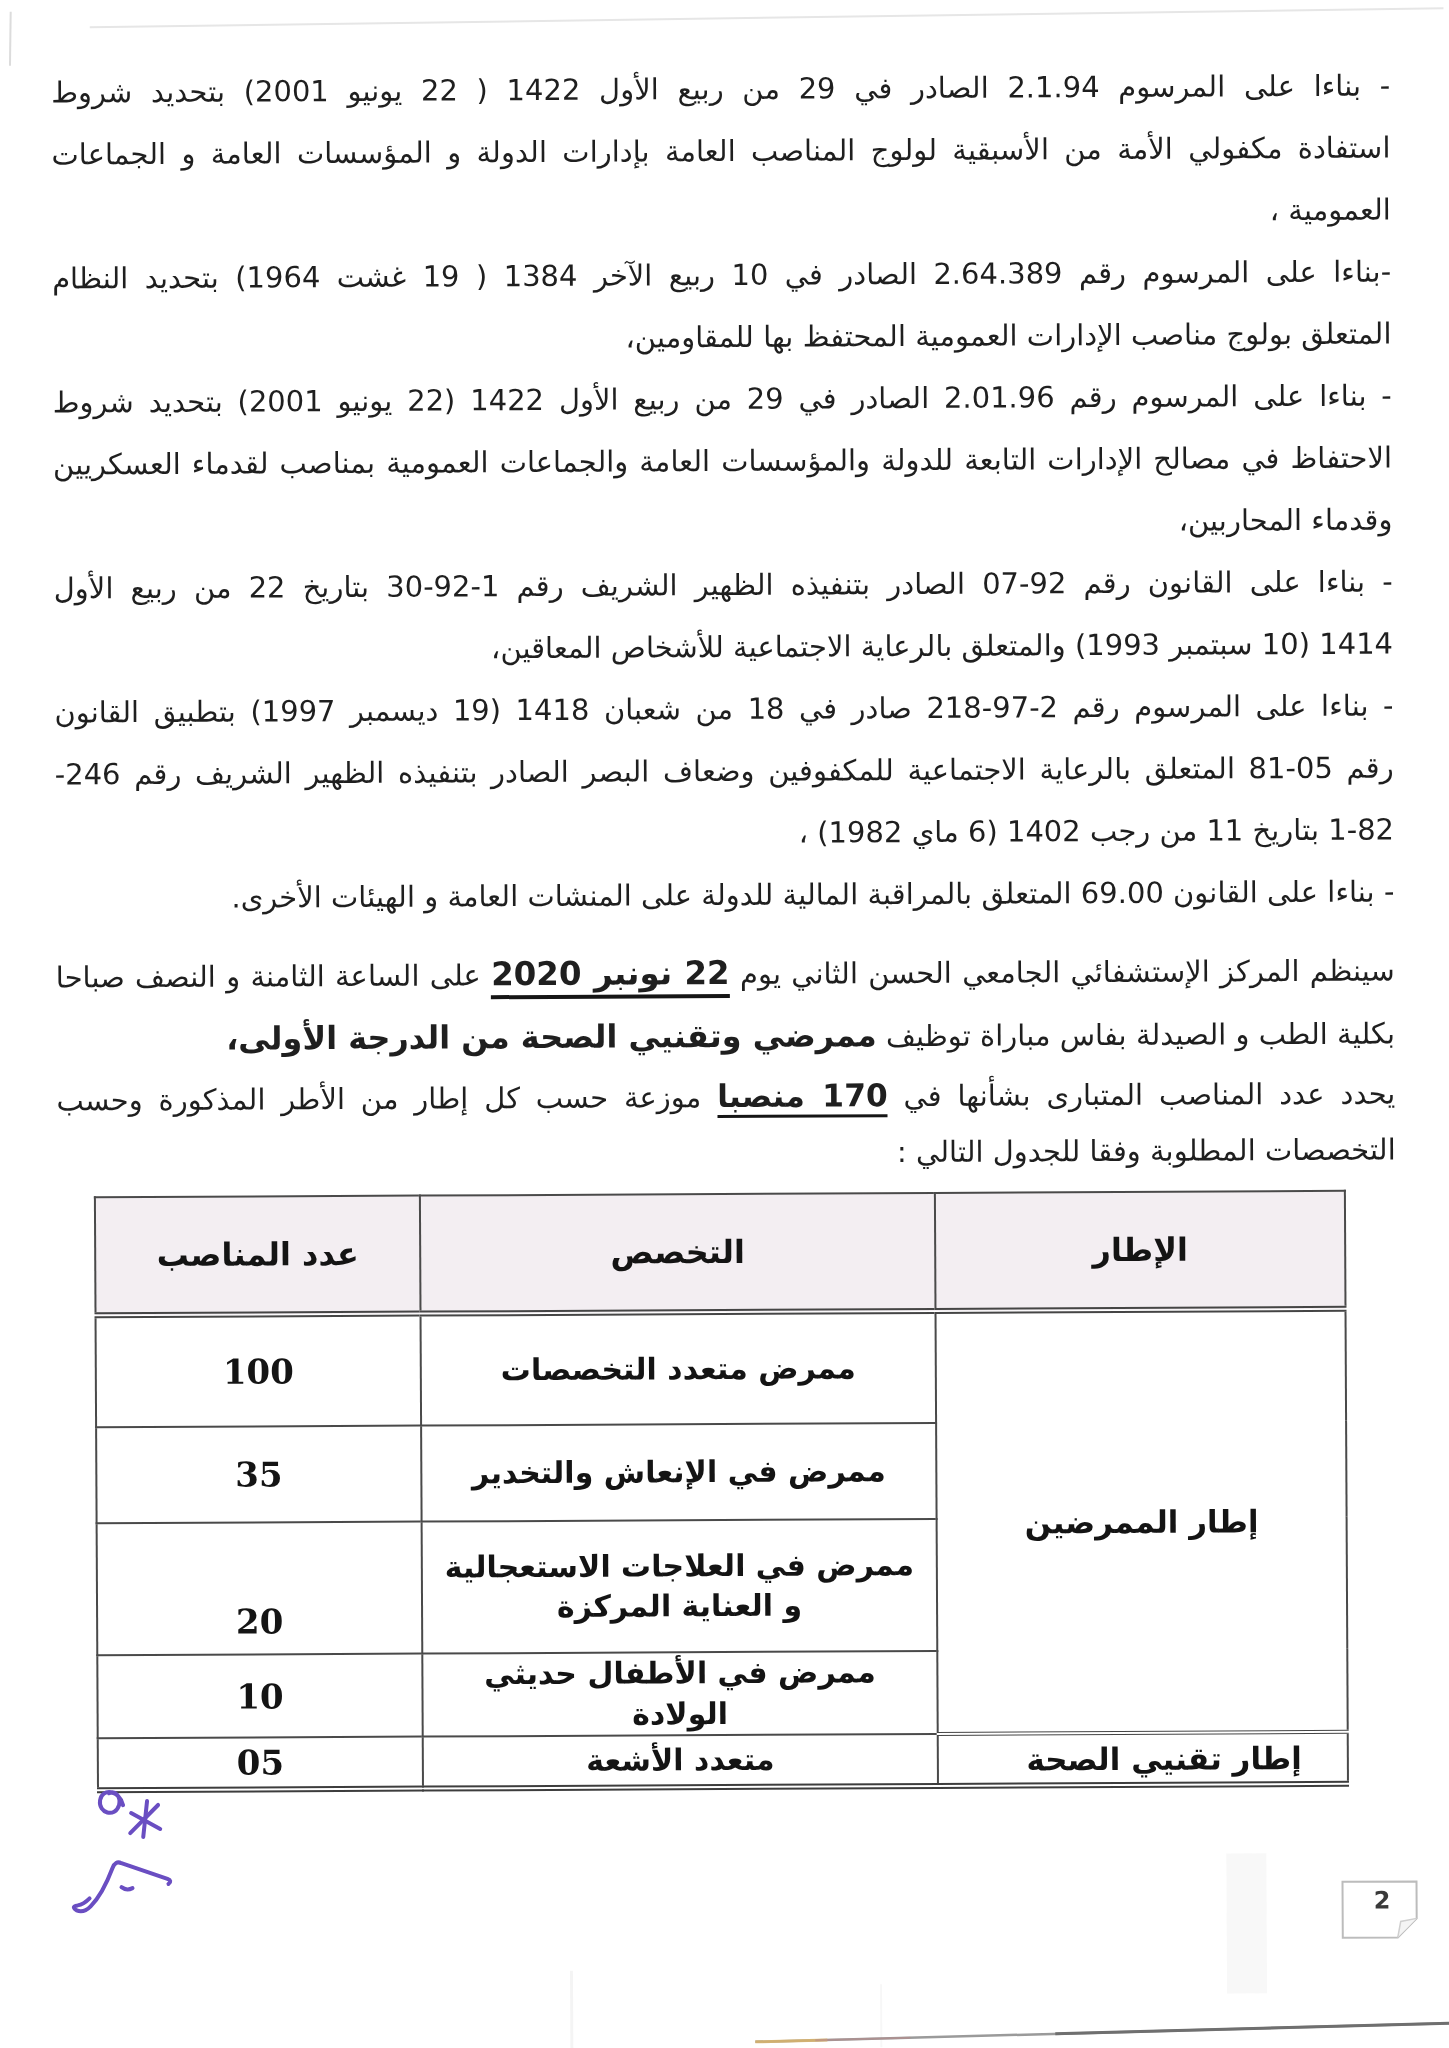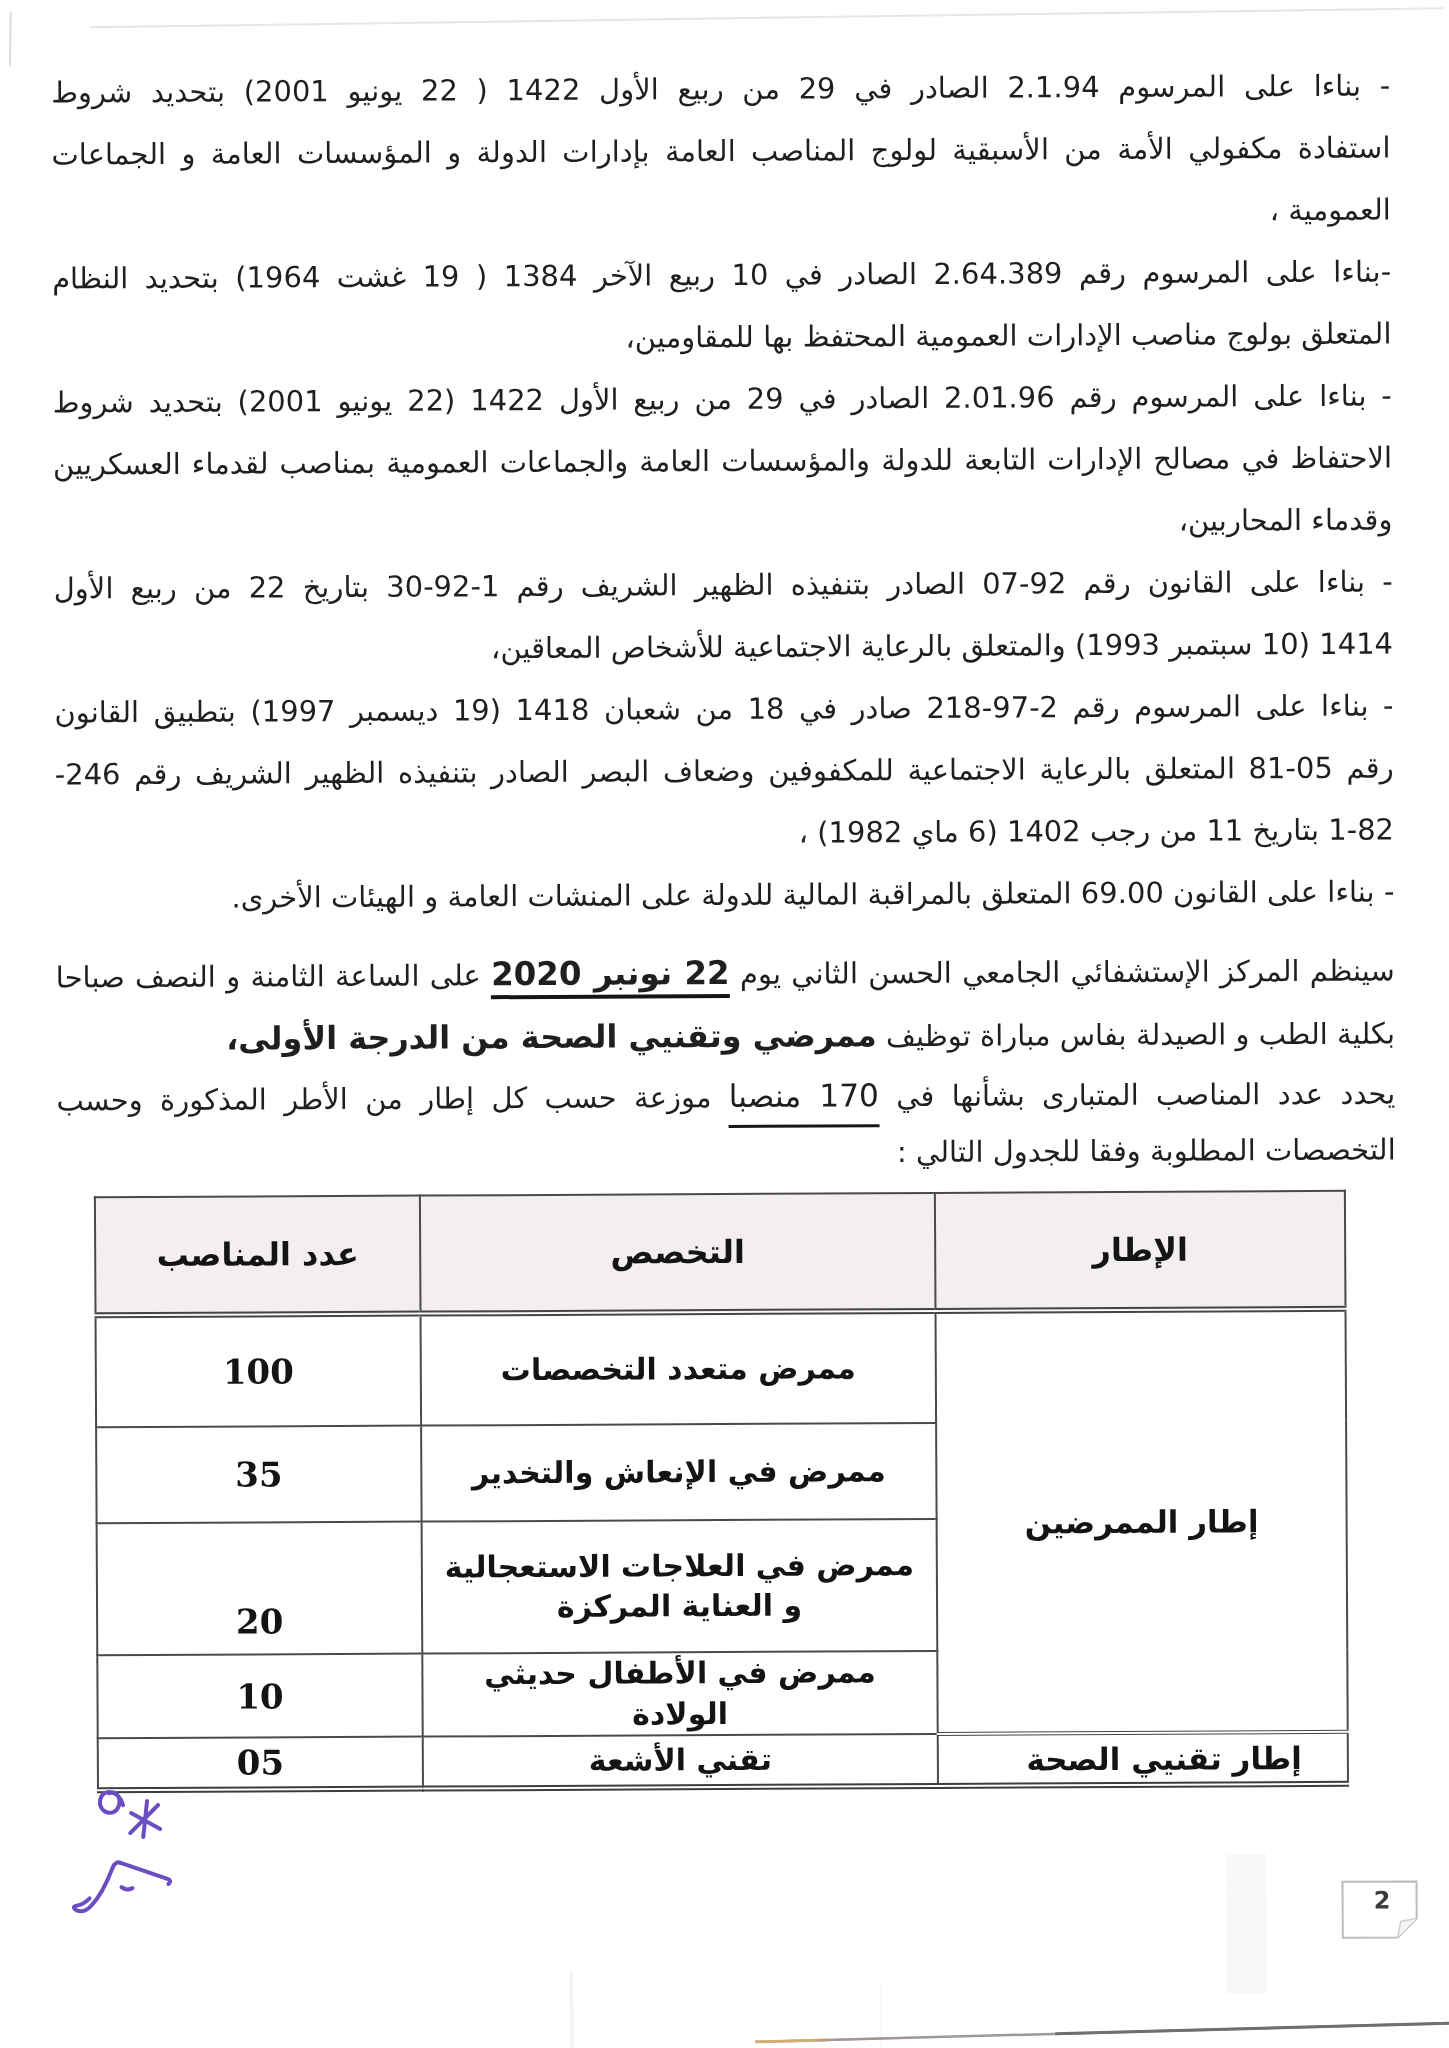--- a/index.html
+++ b/index.html
@@ -17,21 +17,21 @@
   
   .text-block{position:absolute;top:58px;left:56px;right:54px;direction:rtl;}
   .line{font-size:29px;line-height:62px;white-space:nowrap;
         text-align:justify;text-align-last:justify;}
   .line.short{text-align:right;text-align-last:auto;}
   .para{margin:0;}
   .para.gap-above{margin-top:16px;}
   .para.tight .line{line-height:56px;}
   .b{font-weight:bold;font-size:1.1em;}
   .bu{font-weight:bold;font-size:1.12em;border-bottom:4px solid #151515;padding-bottom:2px;}
-  .bu2{font-weight:normal;font-size:1.08em;border-bottom:3px solid #151515;padding-bottom:11px;}
+  .bu2{font-weight:bold;font-size:1.08em;border-bottom:3px solid #151515;padding-bottom:1px;}
 
   
   .tbl-wrap{position:absolute;left:95px;top:1193px;width:1250px;direction:rtl;}
   table.recruit{border-collapse:collapse;table-layout:fixed;width:1250px;
                 font-family:"DejaVu Sans",sans-serif;}
   table.recruit col.c-cadre{width:410px;}
   table.recruit col.c-spec{width:515px;}
   table.recruit col.c-num{width:325px;}
   table.recruit{border:2px solid #3d3d3d;}
   table.recruit td,table.recruit th{border:2px solid #4a4a4a;text-align:center;
@@ -146,21 +146,21 @@
       <tr class="r3">
         <td class="spec"><span class="inner">ممرض في العلاجات الاستعجالية و العناية المركزة</span></td>
         <td class="num low">20</td>
       </tr>
       <tr class="r4">
         <td class="spec"><span class="inner">ممرض في الأطفال حديثي الولادة</span></td>
         <td class="num">10</td>
       </tr>
       <tr class="r5">
         <td class="cadre tech">إطار تقنيي الصحة</td>
-        <td class="spec"><span class="inner">تقني الأشعة</span></td>
+        <td class="spec"><span class="inner">متعدد الأشعة</span></td>
         <td class="num">05</td>
       </tr>
     </tbody>
       </table>
   </div>
 
   <svg class="handwriting" viewBox="0 0 180 150">
     <g fill="none" stroke="#6a4ec2" stroke-width="4" stroke-linecap="round" stroke-linejoin="round">
       <path d="M64,30 C60,14 43,13 41,25 C39,38 56,43 60,30 C62,21 56,15 50,18"></path>
       <path d="M88,26 L84,62"></path>

